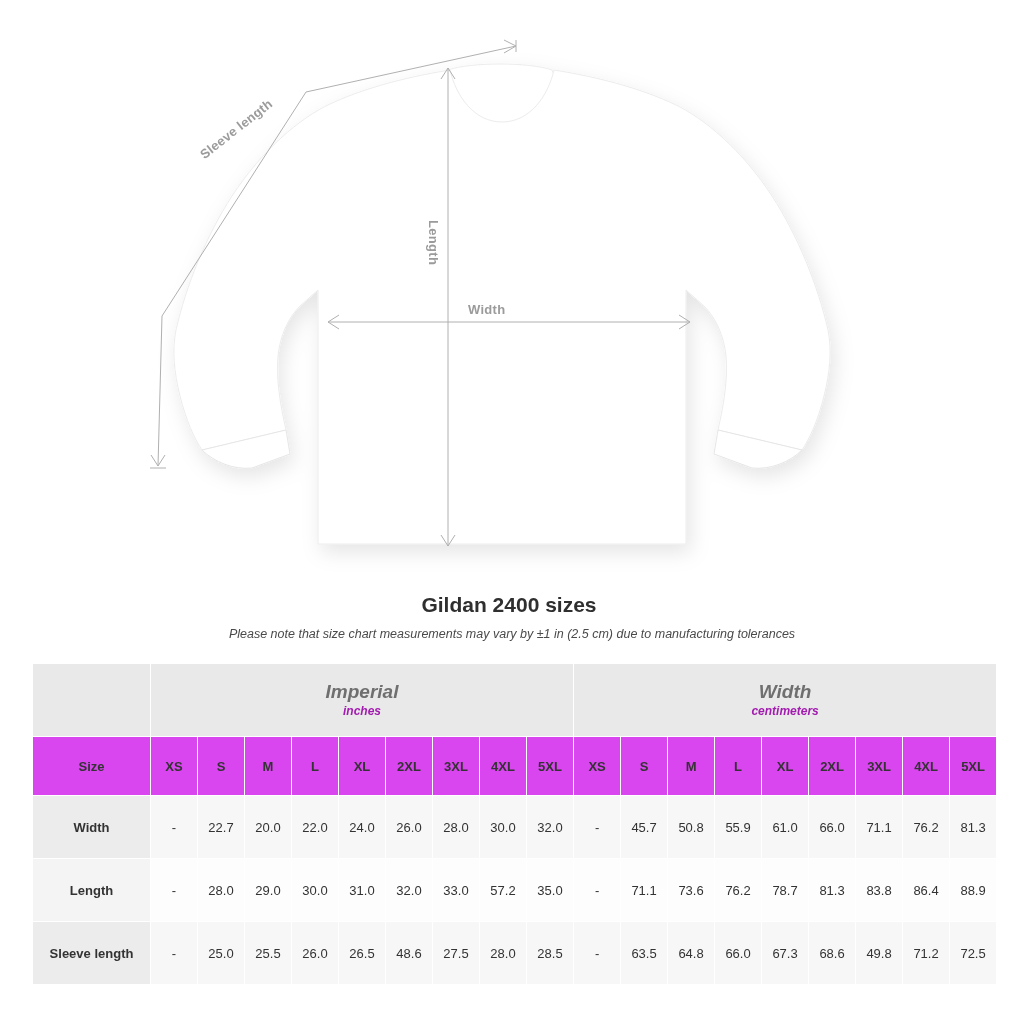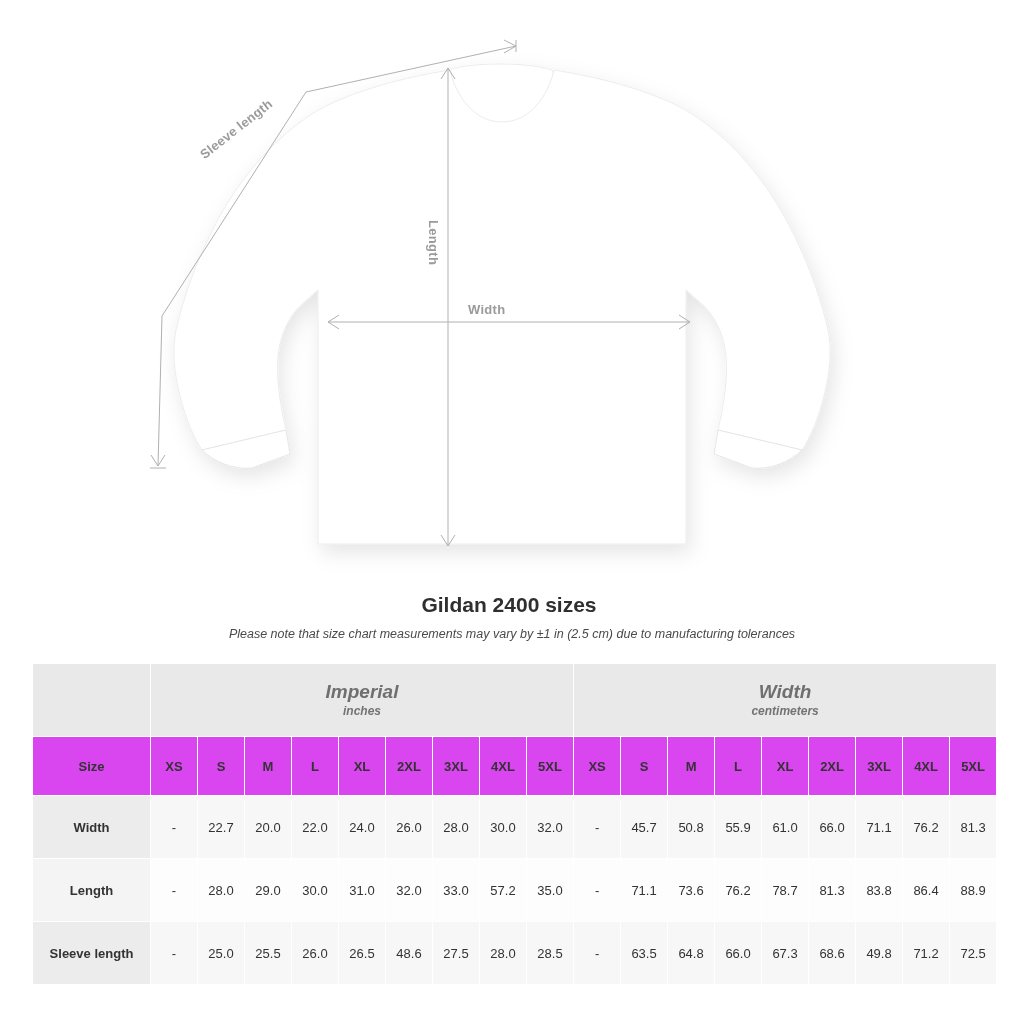--- a/index.html
+++ b/index.html
@@ -85,21 +85,21 @@
   .sys-head .sys-name {
     font-size: 19px;
     font-style: italic;
     font-weight: bold;
     color: #6f6f6f;
     line-height: 1.15;
   }
   .sys-head .sys-unit {
     font-size: 12px;
     font-style: italic;
-    color: #737373;
+    color: #a21caf;
     line-height: 1.4;
   }
   .row-head {
     background: #d946ef;
     height: 56px;
     font-weight: bold;
     font-size: 13.5px;
     color: #3a3a3a;
   }
   td.rowlabel {

